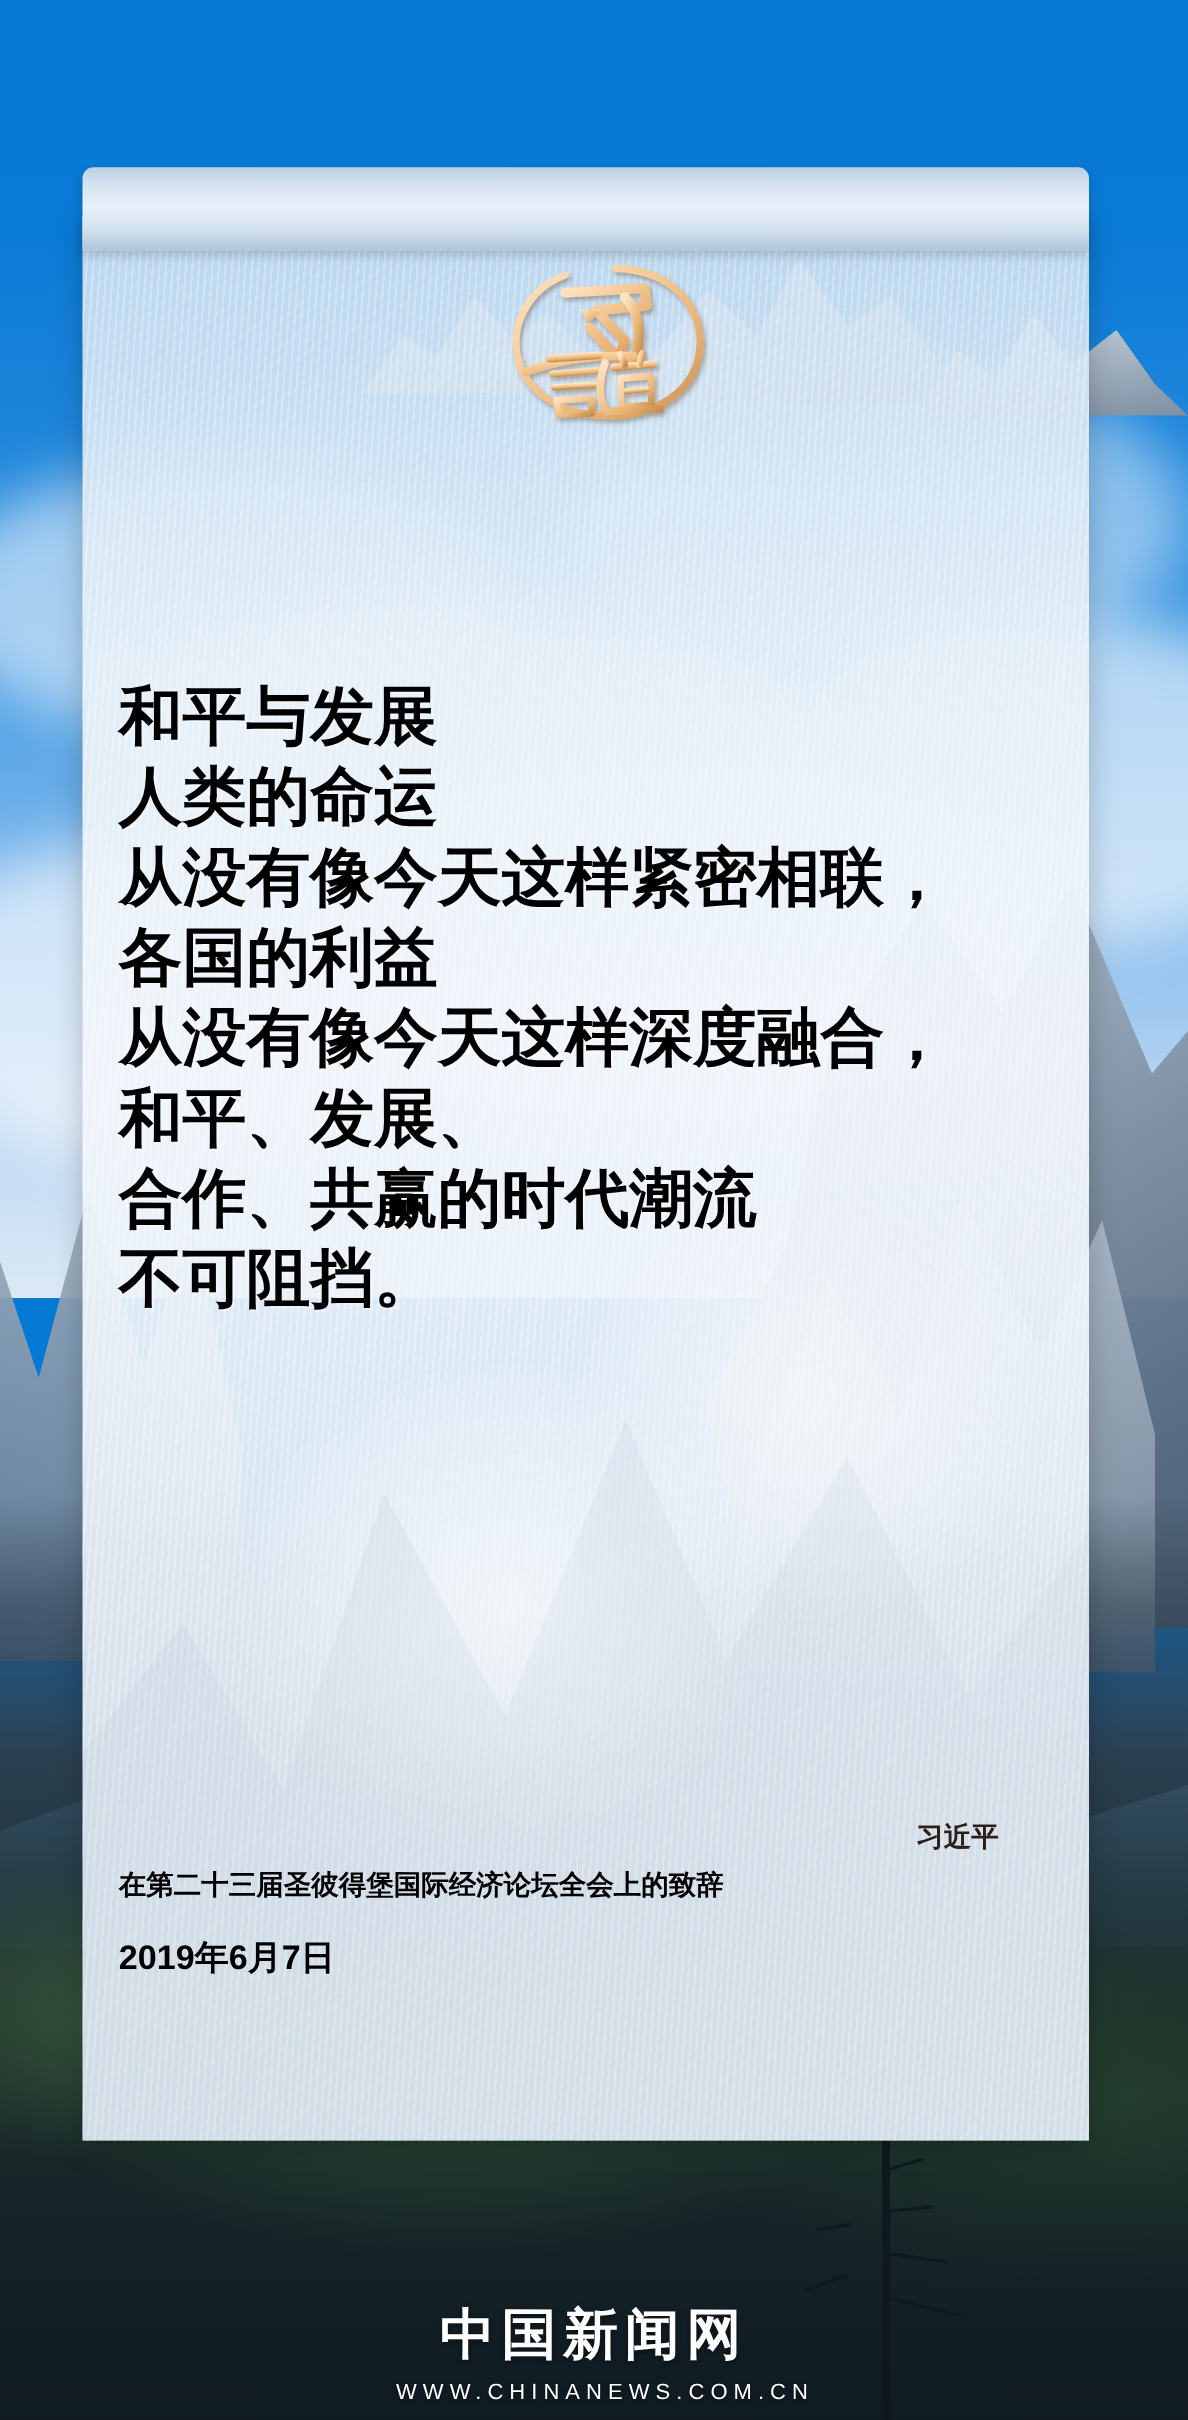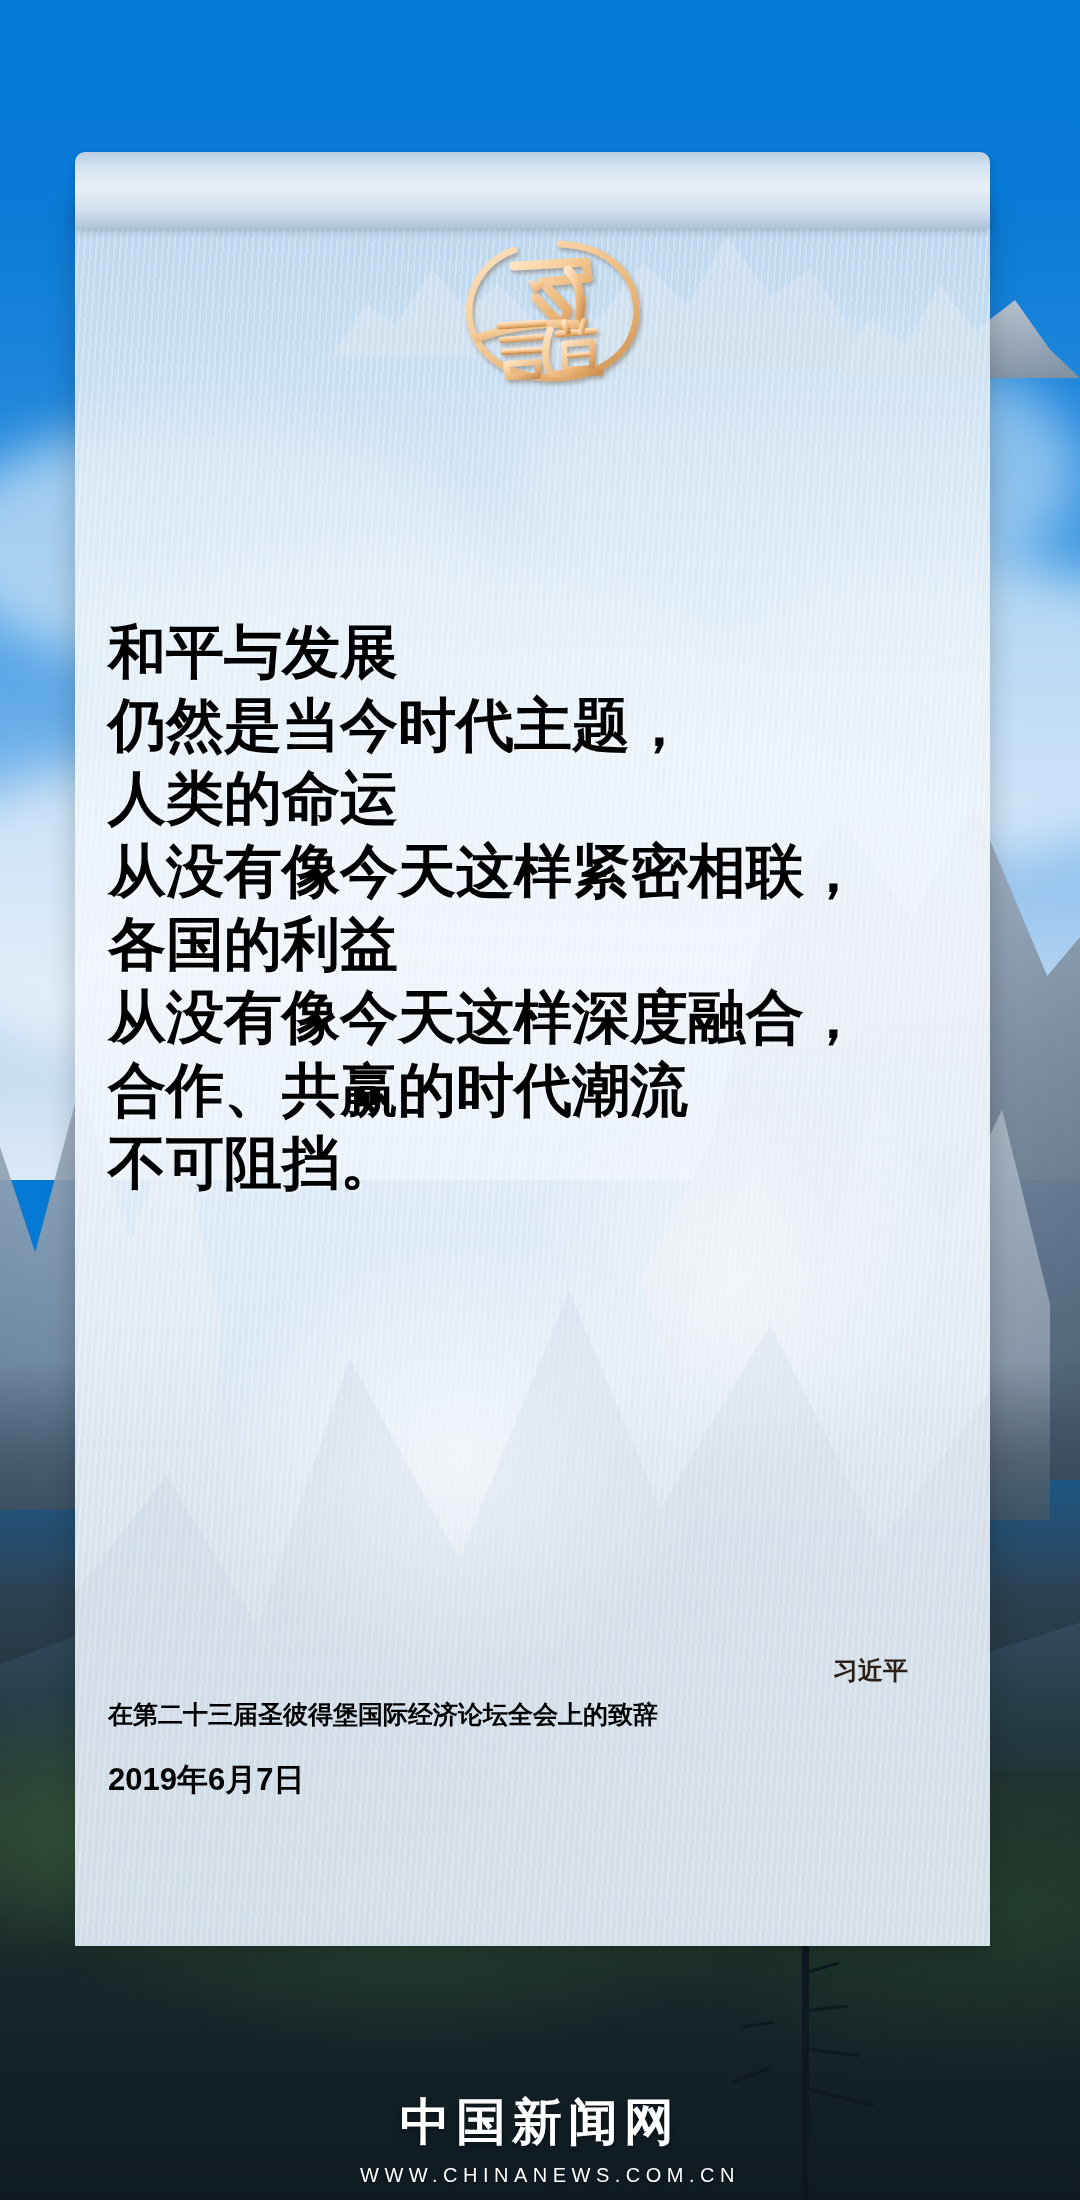--- a/index.html
+++ b/index.html
@@ -247,25 +247,25 @@
       <path d="M166 99 L163 110" fill="none" stroke="url(#goldg)" stroke-width="6" stroke-linecap="round"></path>
       <path d="M146 122 L174 120 L174 146 L147 148 Z" fill="none" stroke="url(#goldg)" stroke-width="6" stroke-linejoin="round"></path>
       <path d="M149 134 L172 132" fill="none" stroke="url(#goldg)" stroke-width="5"></path>
       <path d="M132 108 C 126 124 126 142 133 152 L182 150" fill="none" stroke="url(#goldg)" stroke-width="7" stroke-linecap="round" stroke-linejoin="round"></path>
     </g>
   </svg>
 </div>
 
 <div id="quote">
   <div class="qline">和平与发展</div>
-  <div class="qline">仍然是当今时代主题，</div>
   <div class="qline">人类的命运</div>
   <div class="qline">从没有像今天这样紧密相联，</div>
   <div class="qline">各国的利益</div>
   <div class="qline">从没有像今天这样深度融合，</div>
+  <div class="qline">和平、发展、</div>
   <div class="qline">合作、共赢的时代潮流</div>
   <div class="qline">不可阻挡。</div>
 </div>
 
 <div id="attribution">
   <div class="attr-name">习近平</div>
   <div class="attr-event">在第二十三届圣彼得堡国际经济论坛全会上的致辞</div>
   <div class="attr-date">2019年6月7日</div>
 </div>
 

